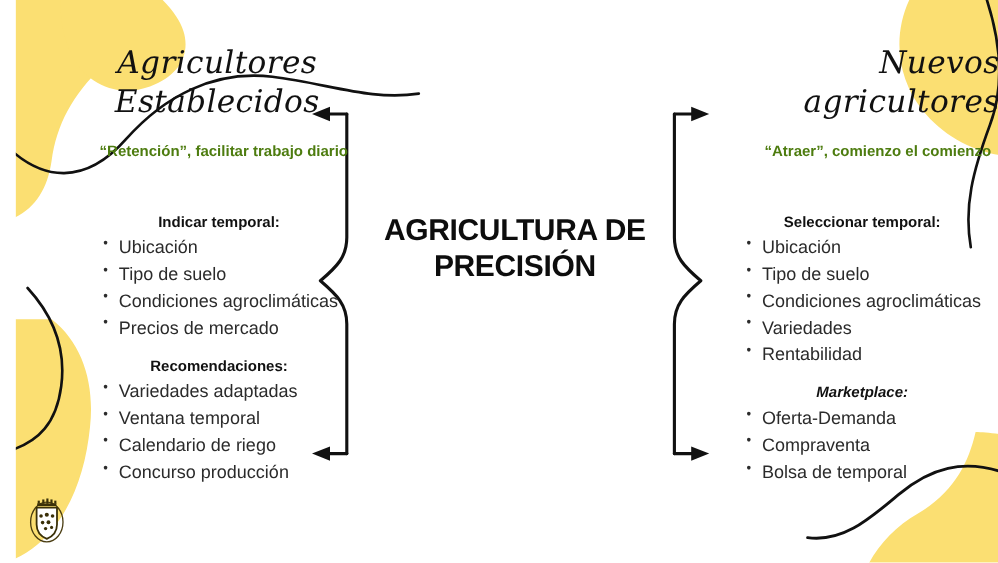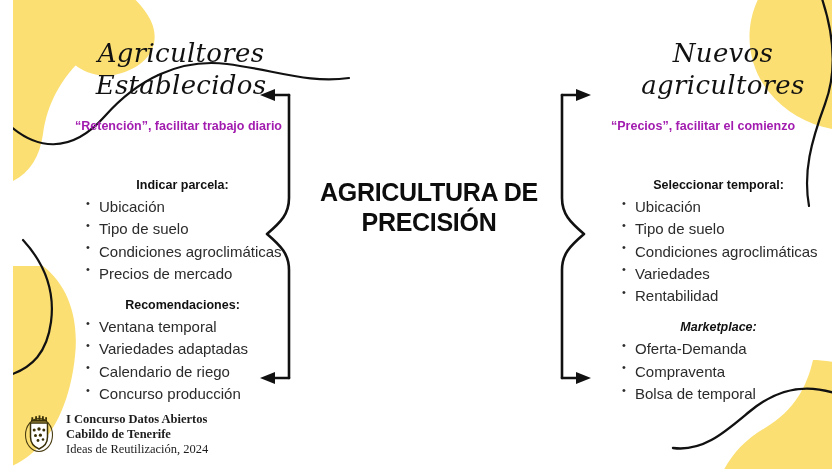--- a/index.html
+++ b/index.html
@@ -32,30 +32,30 @@
     font-family: "DejaVu Serif", serif;
     font-style: italic;
     font-weight: 400;
     font-size: 26px;
     line-height: 1.22;
     color: #111111;
     text-align: center;
     letter-spacing: 0.3px;
   }
   .script-title.left  { left: 58px;  top: 38px; width: 220px; }
-  .script-title.right { left: 600px; top: 38px; width: 220px; }
+  .script-title.right { left: 600px; top: 38px; width: 220px; text-align: right; }
 
   .sub-head {
     position: absolute;
     font-family: "Liberation Sans", sans-serif;
     font-weight: bold;
     font-size: 12.5px;
     line-height: 1.45;
-    color: #a21caf;
-    text-align: left;
+    color: #4d7c0f;
+    text-align: right;
   }
   .sub-head.left  { left: 62px;  top: 117px; width: 215px; }
   .sub-head.right { left: 598px; top: 117px; width: 215px; }
 
   
   .column {
     position: absolute;
     width: 215px;
     color: #222222;
   }
@@ -185,37 +185,37 @@
     <g fill="#111111">
       <path d="M 578 95 L 563 89 L 563 101 Z"></path>
       <path d="M 578 378 L 563 372 L 563 384 Z"></path>
     </g>
   </svg>
 
   <div class="script-title left">Agricultores Establecidos</div>
   <div class="sub-head left">“Retención”, facilitar trabajo diario</div>
 
   <div class="script-title right">Nuevos agricultores</div>
-  <div class="sub-head right">“Precios”, facilitar el comienzo</div>
+  <div class="sub-head right">“Atraer”, comienzo el comienzo</div>
 
   <div class="column left">
     <div class="group">
-      <div class="group-title">Indicar parcela:</div>
+      <div class="group-title">Indicar temporal:</div>
       <ul class="bullets">
         <li>Ubicación</li>
         <li>Tipo de suelo</li>
         <li>Condiciones agroclimáticas</li>
         <li>Precios de mercado</li>
       </ul>
     </div>
     <div class="group">
       <div class="group-title">Recomendaciones:</div>
       <ul class="bullets">
+        <li>Variedades adaptadas</li>
         <li>Ventana temporal</li>
-        <li>Variedades adaptadas</li>
         <li>Calendario de riego</li>
         <li>Concurso producción</li>
       </ul>
     </div>
   </div>
 
   <div class="column right">
     <div class="group">
       <div class="group-title">Seleccionar temporal:</div>
       <ul class="bullets">
@@ -259,20 +259,15 @@
       <g fill="#3a3008">
         <circle cx="13.2" cy="18" r="1.5"></circle>
         <circle cx="18" cy="17" r="1.7"></circle>
         <circle cx="22.8" cy="18" r="1.5"></circle>
         <circle cx="14.5" cy="23.5" r="1.5"></circle>
         <circle cx="19.4" cy="23.2" r="1.6"></circle>
         <circle cx="17" cy="28.5" r="1.4"></circle>
         <circle cx="22" cy="27.5" r="1.3"></circle>
       </g>
     </svg>
-    <div class="footer-text">
-      <div class="l1">I Concurso Datos Abiertos</div>
-      <div class="l2">Cabildo de Tenerife</div>
-      <div class="l3">Ideas de Reutilización, 2024</div>
-    </div>
   </div>
 
 </div>
 
 </body></html>

